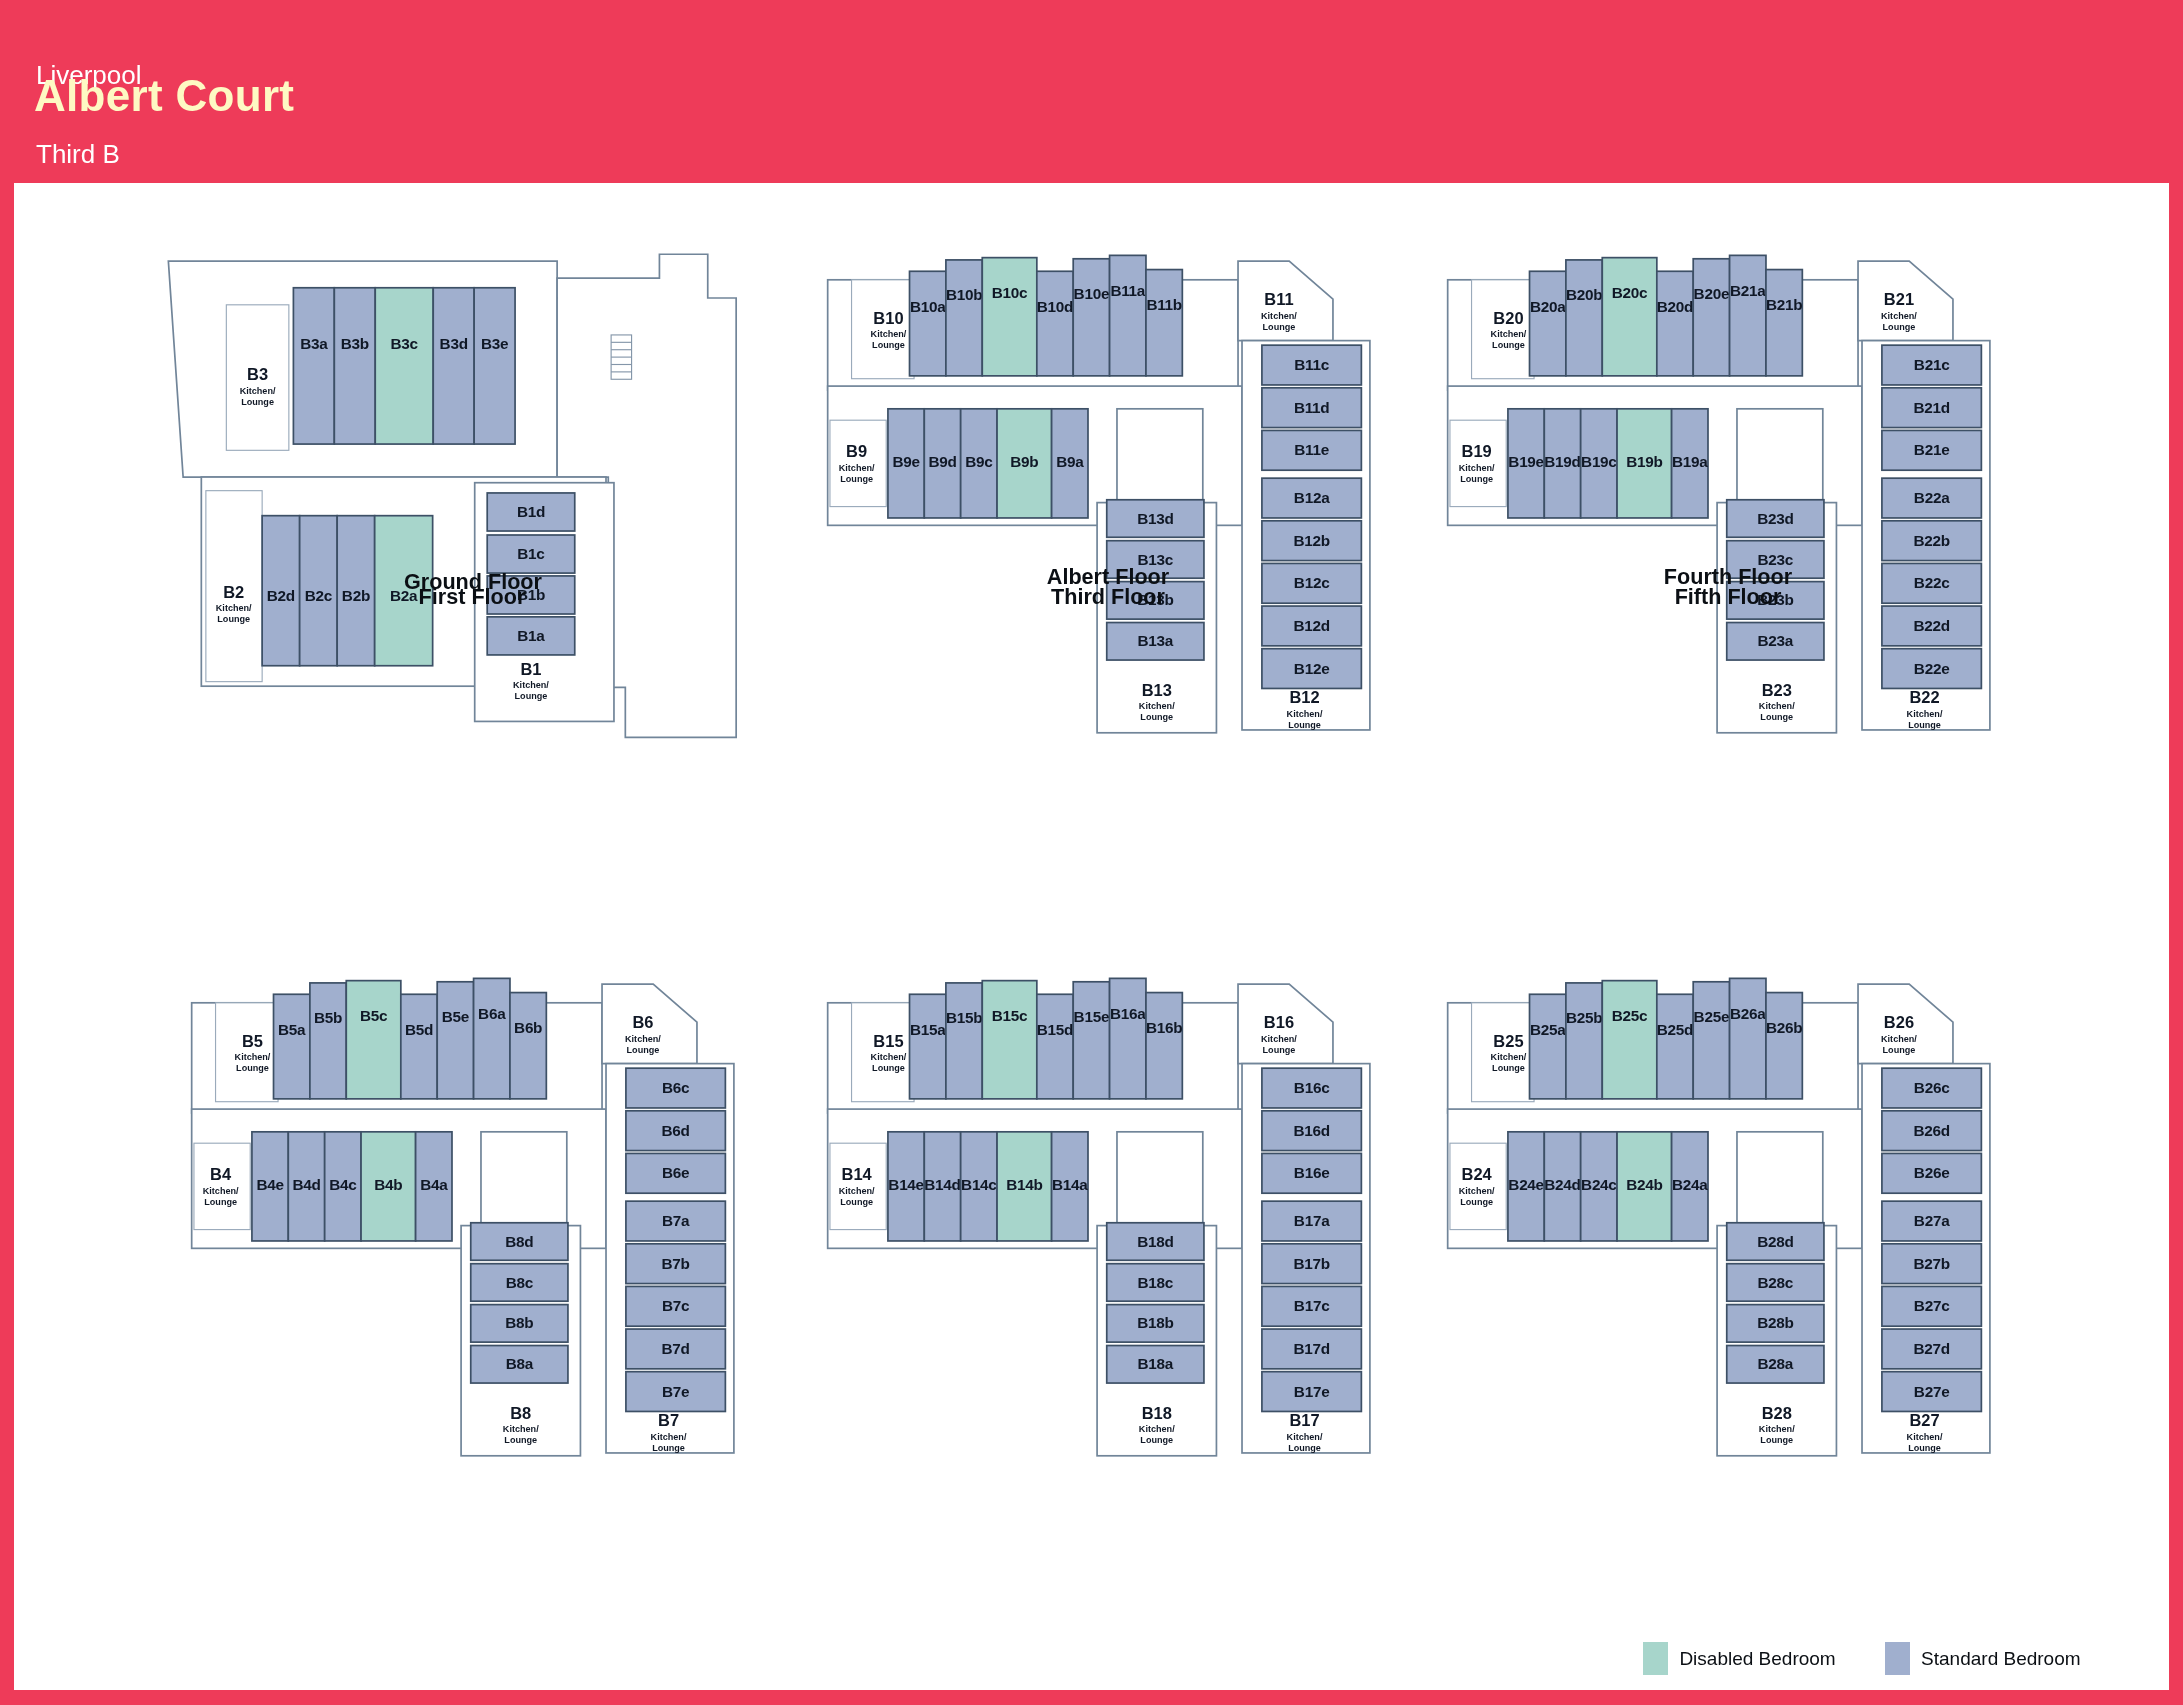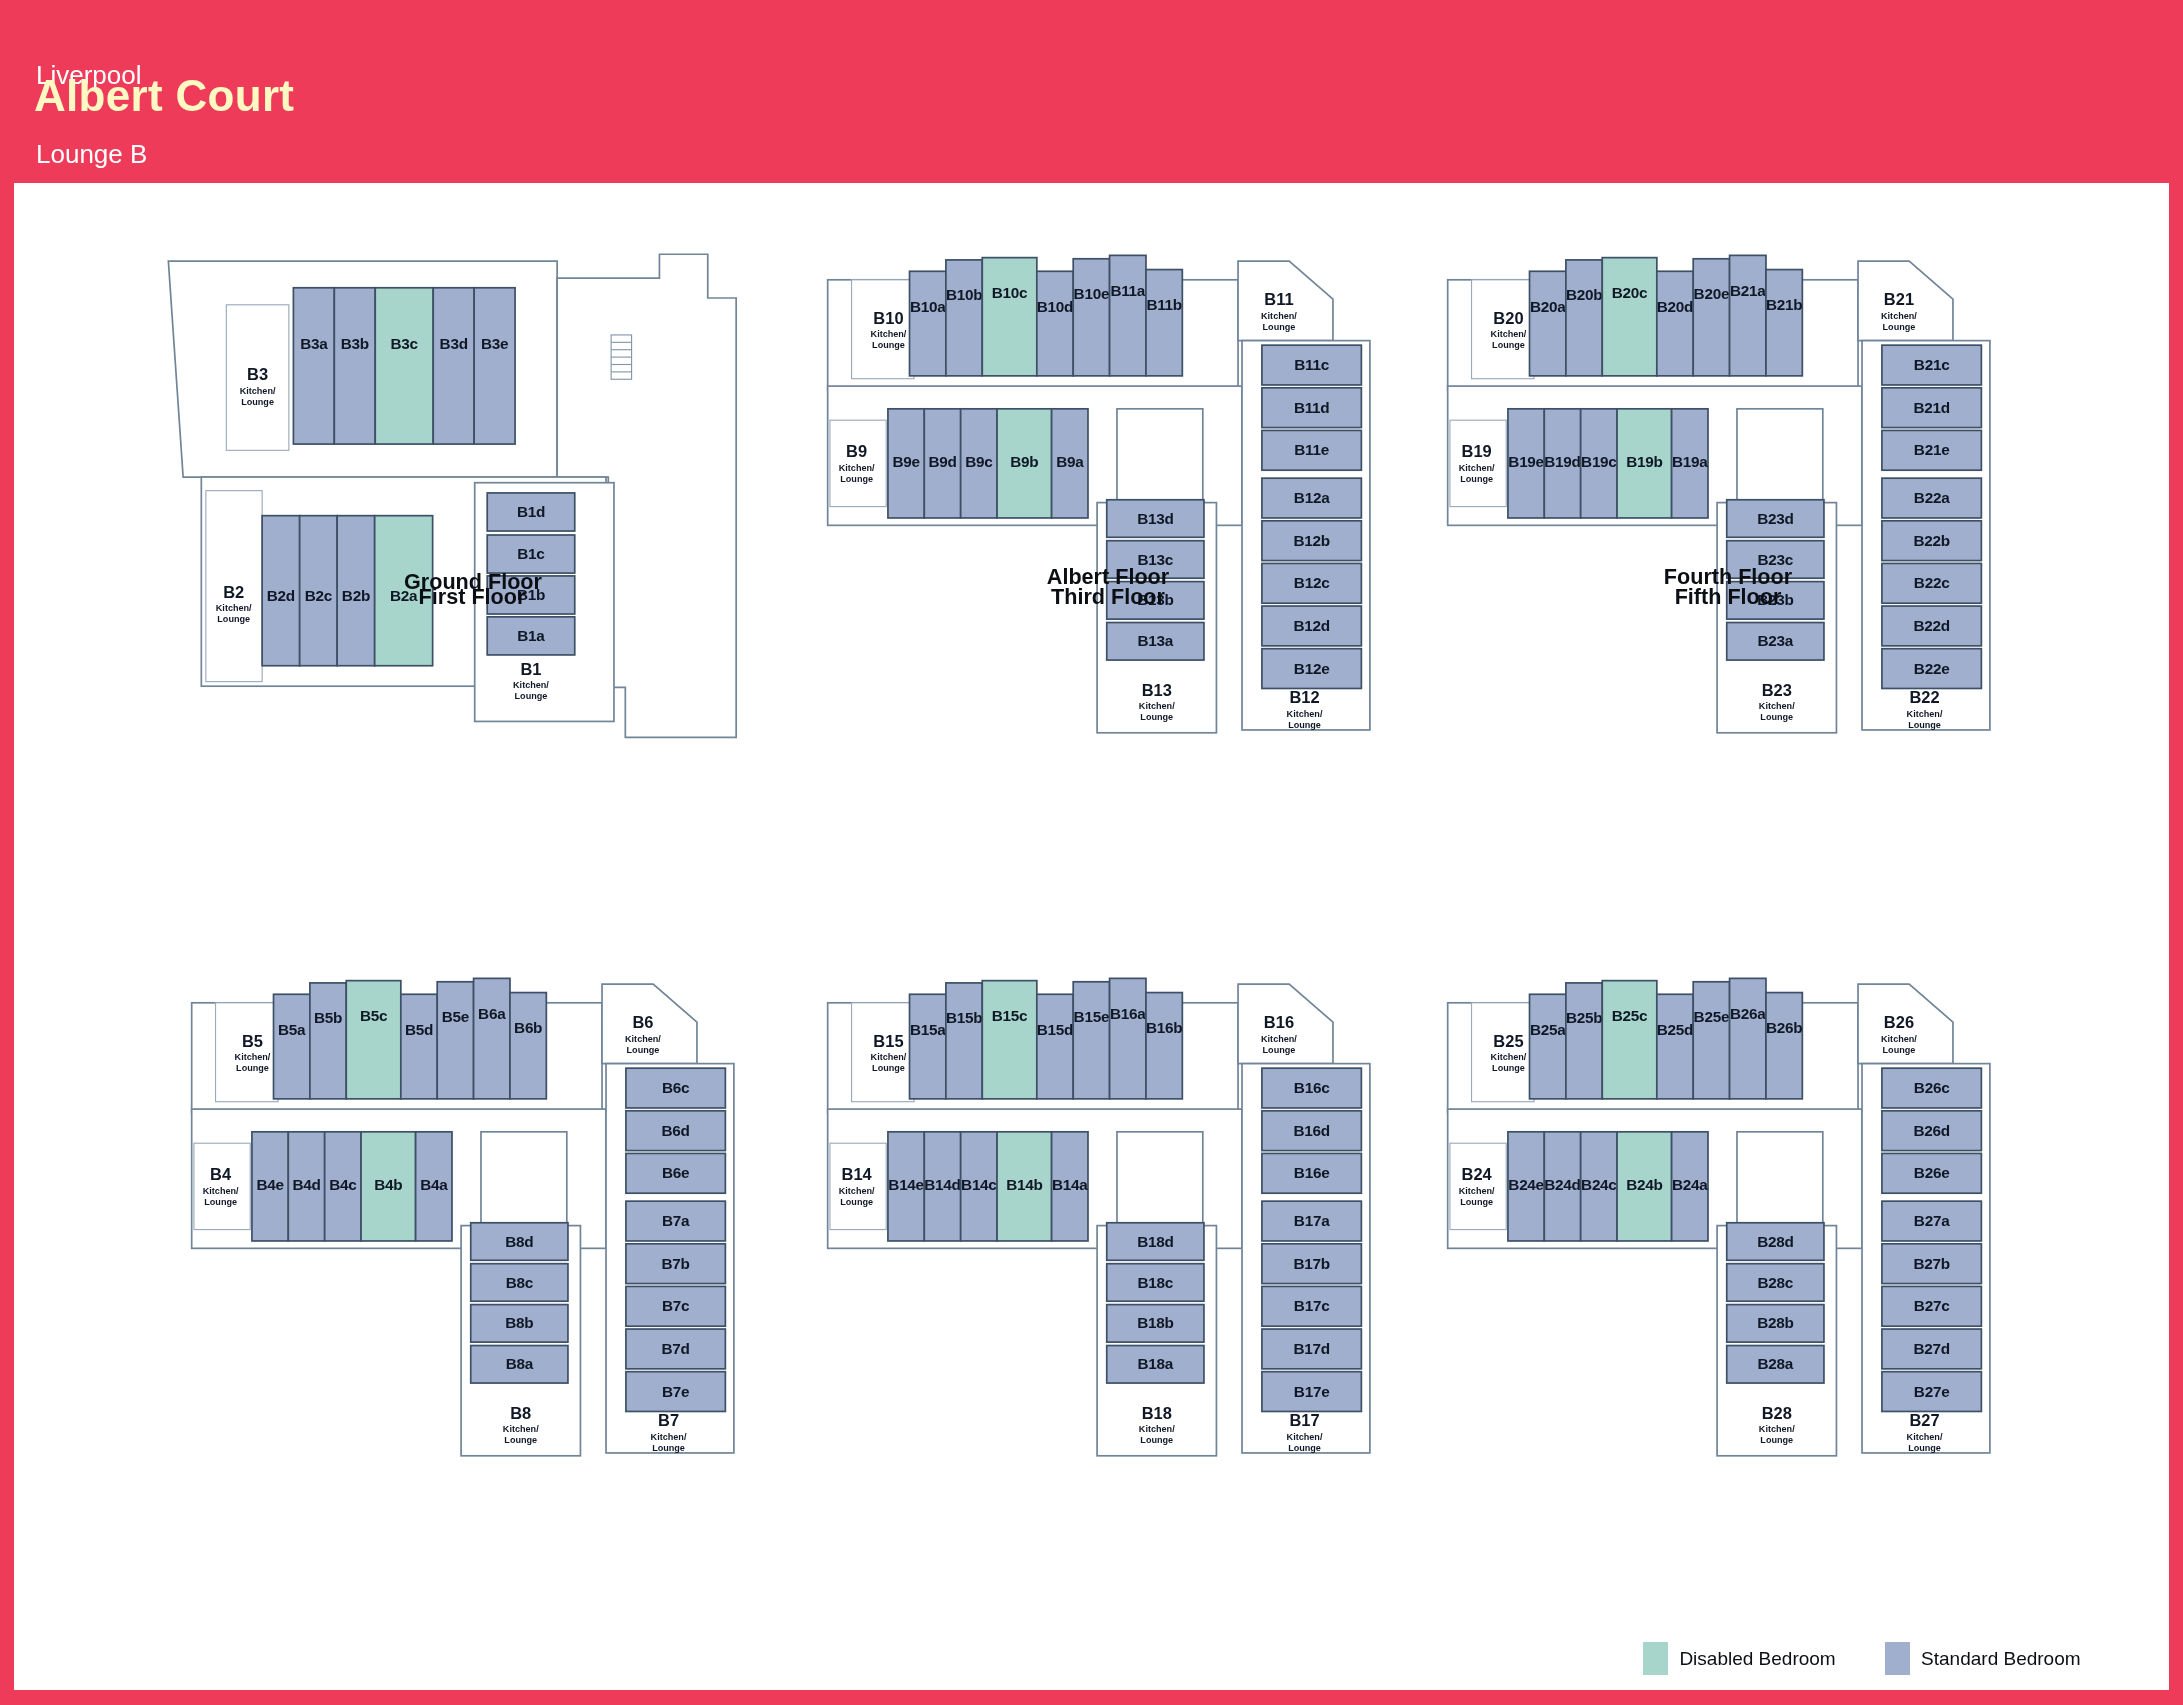--- a/index.html
+++ b/index.html
@@ -30,21 +30,21 @@
   .legend-swatch{width:25px;height:33px;margin-right:11.4px;}
   .legend-label{font-size:19px;font-weight:400;color:#0b0f14;}
   .legend-item + .legend-item{margin-left:49px;justify-content:center;}
 </style>
 </head>
 <body>
 
 <div class="frame" id="header">
   <div class="h-city">Liverpool</div>
   <div class="h-building">Albert Court</div>
-  <div class="h-block">Lounge B</div>
+  <div class="h-block">Third B</div>
 </div>
 <div class="frame" id="border-left"></div>
 <div class="frame" id="border-right"></div>
 <div class="frame" id="border-bottom"></div>
 
 <div id="floors-root">
     <div class="floor" style="left: 159px; top: 244px;">
       <svg width="603" height="557" viewBox="0 0 1060 980">
         <polygon points="16,30 700,30 700,410 42,410" class="outline"></polygon>
         <polygon points="700,60 880,60 880,18 965,18 965,95 1015,95 1015,868 820,868 820,780 790,780 790,410 700,410" class="outline"></polygon>

